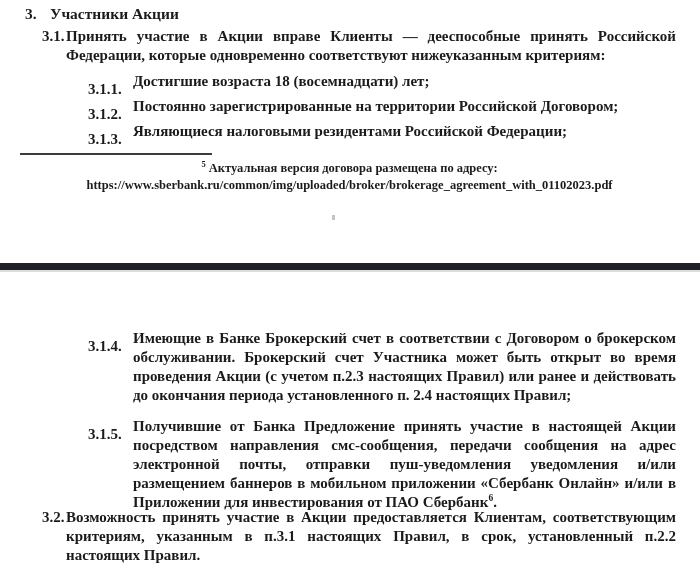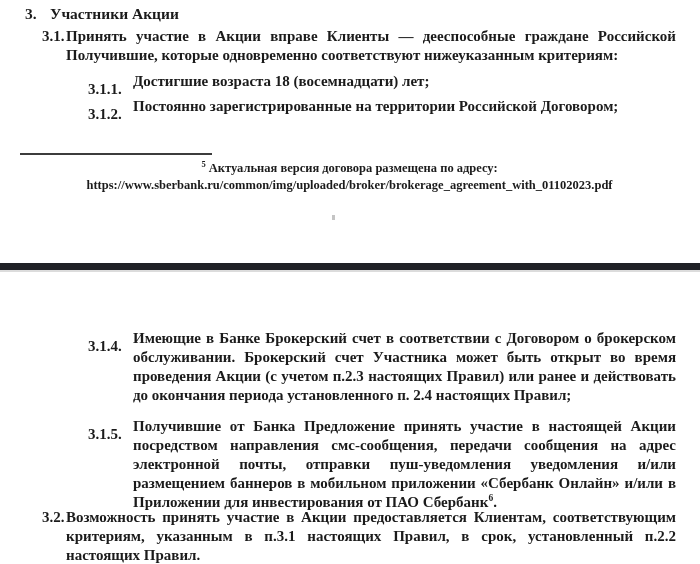--- a/index.html
+++ b/index.html
@@ -125,33 +125,37 @@
 
 <div class="page">
 
   <div class="abs heading">
     <span class="num">3.</span>
     <span>Участники Акции</span>
   </div>
 
   <div class="abs para-l1 pos-p3-1">
     <span class="num">3.1.</span>
-    <span>Принять участие в Акции вправе Клиенты — дееспособные граждане Российской Получившие, которые одновременно соответствуют нижеуказанным критериям:</span>
+    <span>Принять участие в Акции вправе Клиенты — дееспособные принять Российской Федерации, которые одновременно соответствуют нижеуказанным критериям:</span>
   </div>
 
   <div class="abs para-l2 pos-p3-1-1">
     <span class="num">3.1.1.</span>
     <span>Достигшие возраста 18 (восемнадцати) лет;</span>
   </div>
 
   <div class="abs para-l2 pos-p3-1-2">
     <span class="num">3.1.2.</span>
     <span>Постоянно зарегистрированные на территории Российской Договором;</span>
   </div>
 
+  <div class="abs para-l2 pos-p3-1-3">
+    <span class="num">3.1.3.</span>
+    <span>Являющиеся налоговыми резидентами Российской Федерации;</span>
+  </div>
 
   <div class="abs footnote-rule"></div>
 
   <div class="abs footnote">
     <div><sup class="fn-marker">5</sup> <span>Актуальная версия договора размещена по адресу:</span></div>
     <div>https://www.sberbank.ru/common/img/uploaded/broker/brokerage_agreement_with_01102023.pdf</div>
   </div>
 
   <div class="abs page-artifact"></div>
 

